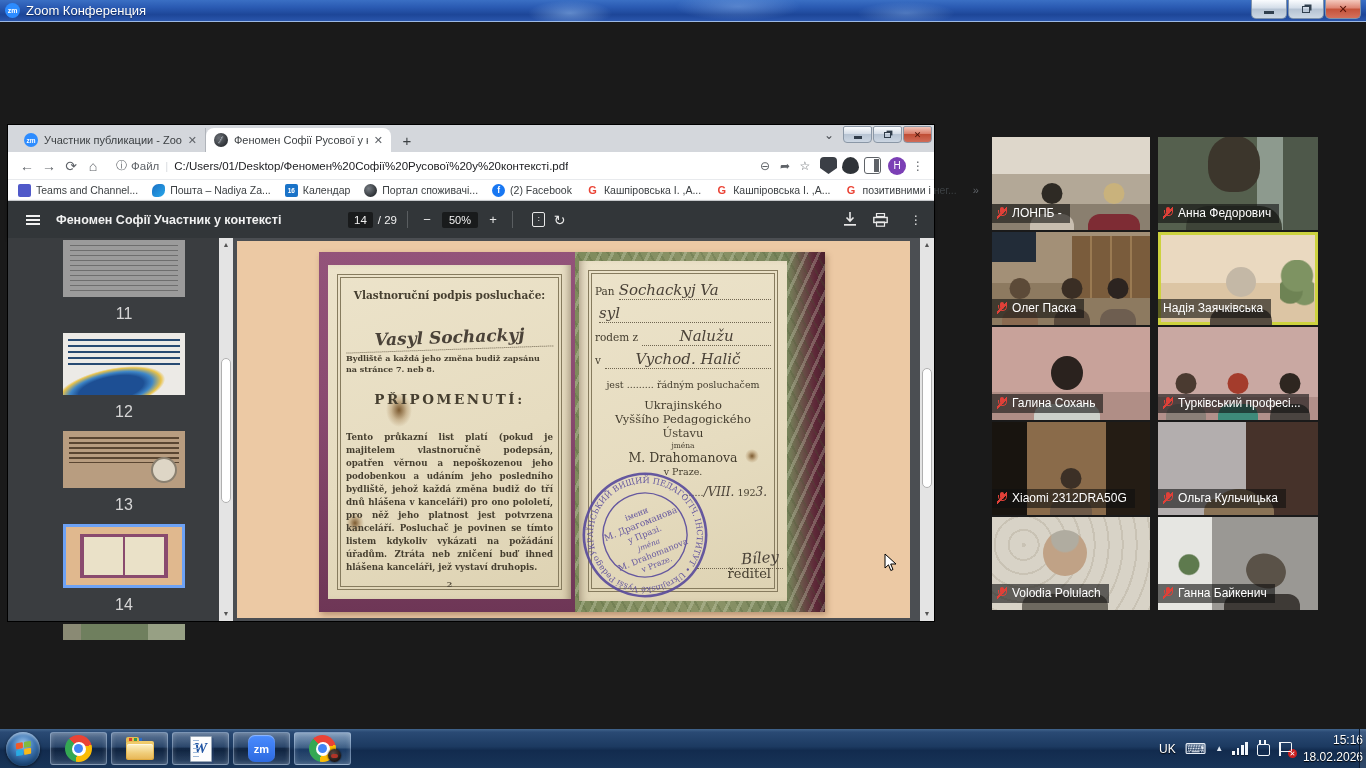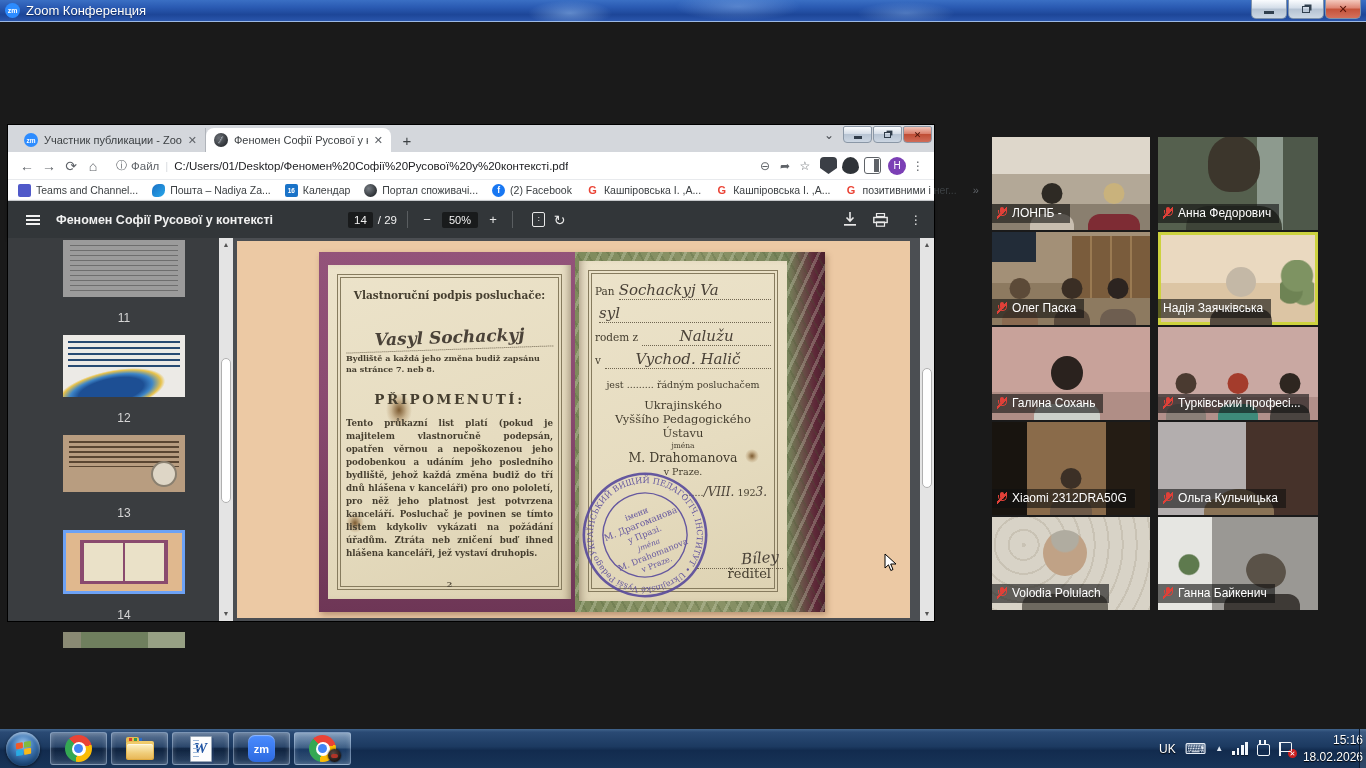--- a/index.html
+++ b/index.html
@@ -101,21 +101,21 @@
          display:flex;align-items:center;justify-content:center;font-size:8px;color:#e8e8e8;letter-spacing:0;}
   .rotic{font-size:14px;color:#e8e8e8;transform:scaleX(-1);}
   .pdfright{position:absolute;right:10px;top:0;height:37px;display:flex;align-items:center;gap:16px;}
   .pdfright svg{display:block;}
 
   .pdfbody{position:relative;height:383px;background:#4b4e52;display:flex;}
   .pdfside{position:relative;width:225px;background:#3a3d40;flex:0 0 auto;}
   .thumbcol{position:absolute;left:54px;top:2px;width:124px;}
   .thumb{margin-bottom:7px;text-align:center;}
   .thumb .timg{width:122px;margin:0 auto;}
-  .thumb .tnum{color:#d6d6d6;font-size:12px;margin:14px 0 10px;}
+  .thumb .tnum{color:#d6d6d6;font-size:16px;margin:8px 0 10px;}
   .t11{height:57px;background:#9b9b9b;padding:5px 7px;}
   .t11 .lines{height:100%;background:repeating-linear-gradient(180deg,#6e6e6e 0 1.5px,transparent 1.5px 5px);}
   .t12{height:62px;background:#eceae6;position:relative;overflow:hidden;padding:6px 5px 0;}
   .t12 .lines{height:30px;background:repeating-linear-gradient(180deg,#274a72 0 2px,transparent 2px 6px);}
   .t12 .wave{position:absolute;left:-12px;bottom:-16px;width:120px;height:44px;border-radius:50%;
     background:radial-gradient(closest-side,#1d4f94 55%,#3e86c8 70%,#e8c24a 85%,transparent 92%);transform:rotate(-12deg);}
   .t13{height:57px;background:#b89d80;position:relative;padding:6px 6px;}
   .t13 .lines{height:26px;background:repeating-linear-gradient(180deg,#5a4632 0 1.5px,transparent 1.5px 5px);}
   .t13 .seal{position:absolute;right:8px;bottom:5px;width:26px;height:26px;border-radius:50%;
     background:#ded6c6;border:2px solid #8a8070;}
@@ -149,21 +149,21 @@
   .stainA{position:absolute;width:26px;height:34px;border-radius:50%;background:radial-gradient(closest-side,#7c5a30,rgba(150,110,60,.35) 60%,transparent);}
   .frame{position:absolute;inset:9px;border:1px solid #867b5e;}
   .frame::before{content:"";position:absolute;inset:2px;border:1px solid #867b5e;}
   .pageL .inner{position:absolute;inset:16px 18px;font-family:"DejaVu Serif","Liberation Serif",serif;}
   .pageR .inner{position:absolute;inset:16px 16px;font-family:"DejaVu Serif","Liberation Serif",serif;}
   .hw{font-family:"DejaVu Serif","Liberation Serif",serif;font-style:italic;color:#4a4238;}
   .dl-header{font-size:10.5px;text-align:center;margin-top:8px;}
   .dl-sig{font-size:17px;text-align:center;margin-top:26px;border-bottom:1px dotted #6f6550;padding-bottom:2px;transform:rotate(-2deg);}
   .dl-note{font-size:8px;text-align:left;margin-top:3px;line-height:1.35;}
   .dl-head2{font-size:13.5px;text-align:center;letter-spacing:2.5px;margin-top:16px;}
-  .dl-body{font-size:8.7px;text-align:justify;line-height:1.5;margin-top:10px;}
+  .dl-body{font-size:8.7px;text-align:justify;line-height:1.5;margin-top:24px;}
   .dl-pg{position:absolute;bottom:-6px;left:0;right:0;text-align:center;font-size:8px;color:#5a5240;}
   .fline{border-bottom:1px dotted #6f6550;}
   .dr-row{font-size:10.5px;margin-top:4px;display:flex;align-items:baseline;}
   .dr-row .hw{font-size:15px;flex:1;margin-left:4px;}
   .dr-cent{text-align:center;}
   .dr-jest{font-size:9.5px;text-align:center;margin-top:10px;}
   .in1{font-size:11.5px;margin-top:8px;}
   .in2{font-size:11.5px;}
   .in3{font-size:7.5px;margin-top:1px;}
   .in4{font-size:12.5px;}
@@ -396,21 +396,21 @@
         <span class="bm-ovf">»</span>
         <span class="bm-div"></span>
         <span class="bm">
             <span class="bic folder"></span>
             <span>Інші закладки</span>
           </span>
       </div>
 
       <div class="pdfbar">
         <div class="hamb"></div>
-        <span class="pdftitle">Феномен Софії Русової у контексті</span>
+        <span class="pdftitle">Феномен Софії Участник у контексті</span>
         <div class="pdfcenter">
           <span class="pagebox">14</span>
           <span>/ 29</span>
           <span class="pdiv"></span>
           <span class="zmbtn">−</span>
           <span class="zoombox">50%</span>
           <span class="zmbtn">+</span>
           <span class="pdiv"></span>
           <span class="fitic">∶</span>
           <span class="rotic">↺</span>

